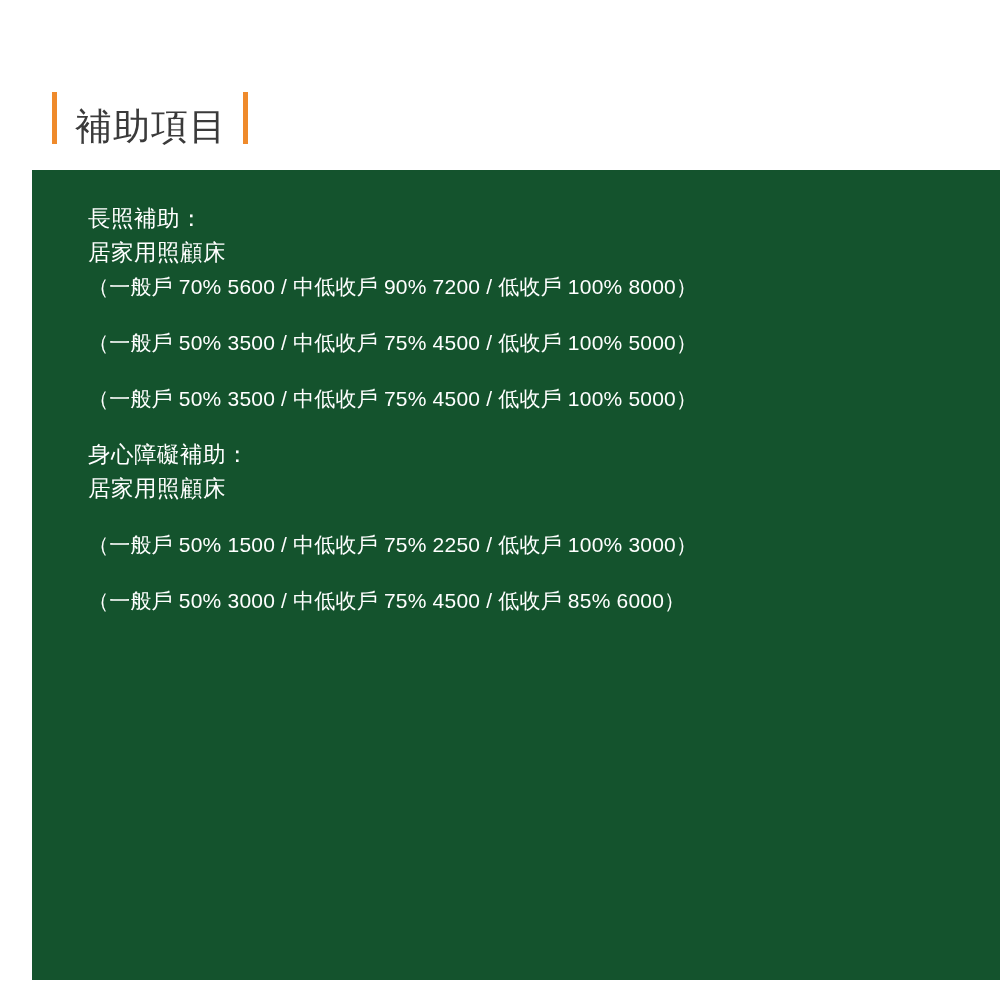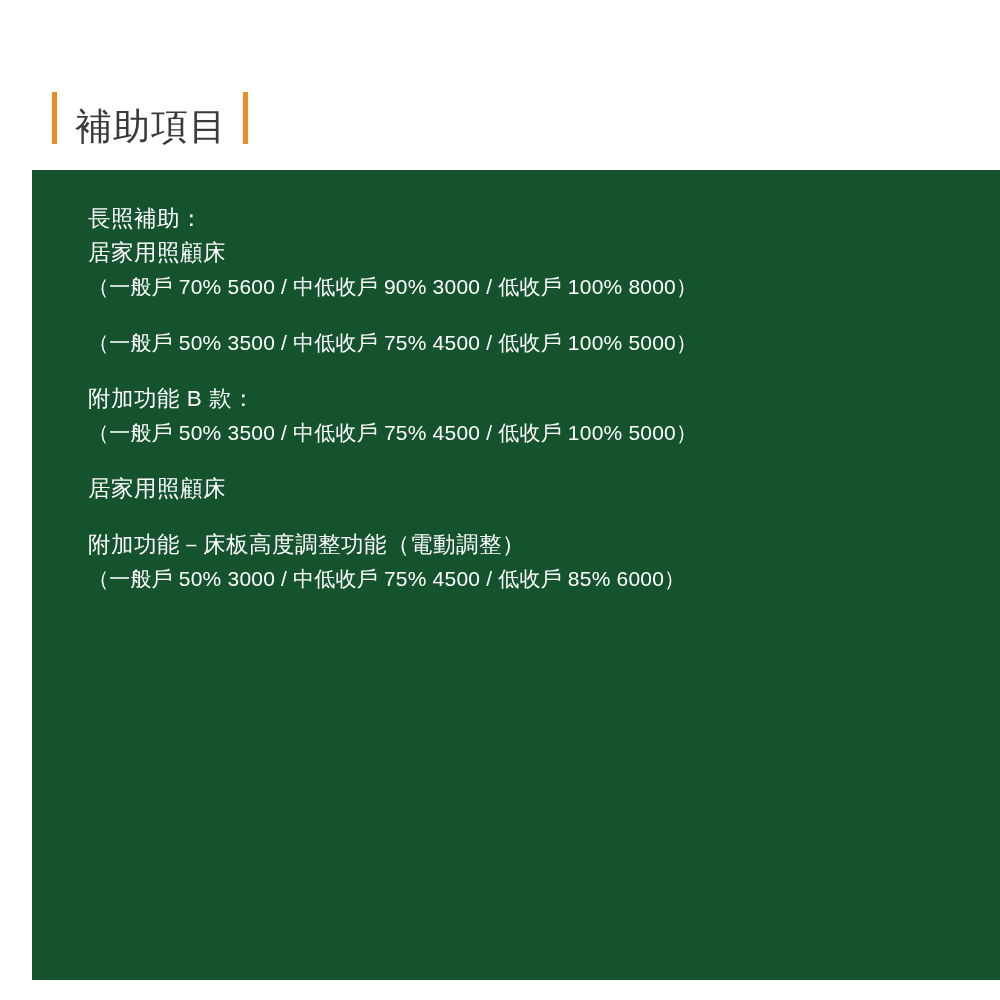--- a/index.html
+++ b/index.html
@@ -106,41 +106,41 @@
       <span class="header-title">補助項目</span>
       <span class="rule"></span>
     </div>
   </div>
 
   <div class="panel">
 
     <div class="block">
       <div class="line heading">長照補助：</div>
       <div class="line heading">居家用照顧床</div>
-      <div class="line detail">（一般戶 70% 5600 / 中低收戶 90% 3000 / 低收戶 100% 8000）</div>
+      <div class="line detail">（一般戶 70% 5600 / 中低收戶 90% 7200 / 低收戶 100% 8000）</div>
     </div>
 
     <div class="block">
       <div class="line detail">（一般戶 50% 3500 / 中低收戶 75% 4500 / 低收戶 100% 5000）</div>
     </div>
 
     <div class="block">
-      <div class="line heading">附加功能 B 款：</div>
       <div class="line detail">（一般戶 50% 3500 / 中低收戶 75% 4500 / 低收戶 100% 5000）</div>
     </div>
 
     <div class="block">
+      <div class="line heading">身心障礙補助：</div>
       <div class="line heading">居家用照顧床</div>
     </div>
 
     <div class="block">
+      <div class="line detail">（一般戶 50% 1500 / 中低收戶 75% 2250 / 低收戶 100% 3000）</div>
     </div>
 
     <div class="block">
-      <div class="line heading">附加功能－床板高度調整功能（電動調整）</div>
       <div class="line detail">（一般戶 50% 3000 / 中低收戶 75% 4500 / 低收戶 85% 6000）</div>
     </div>
 
   </div>
 
   <div class="footer-strip"></div>
 
 </div>
 
 </body></html>

